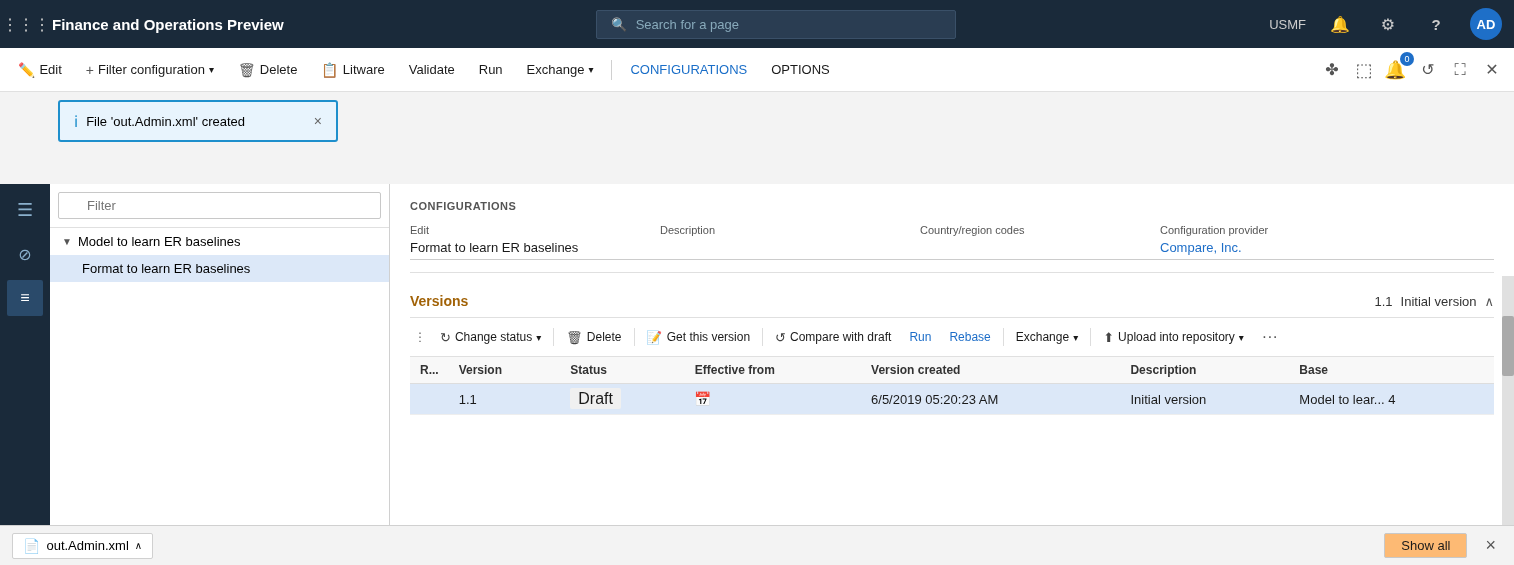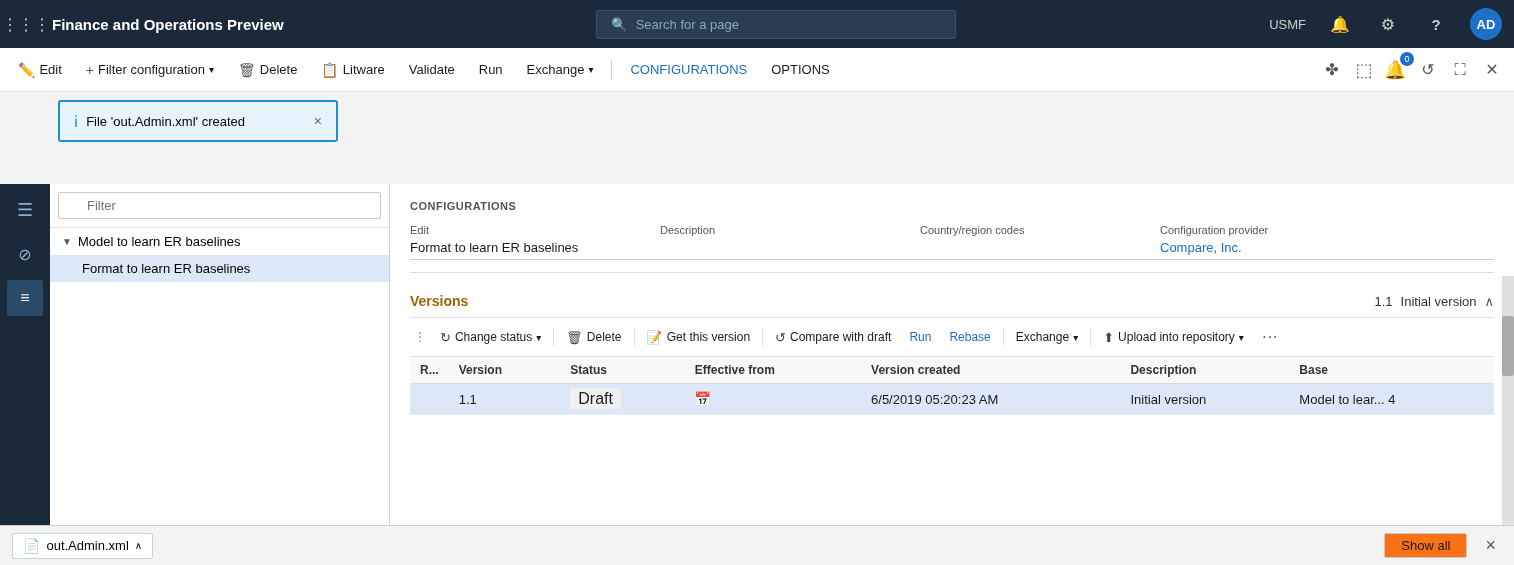--- a/index.html
+++ b/index.html
@@ -322,21 +322,21 @@
       border: 1px solid #d0d0d0;
       padding: 4px 10px;
       border-radius: 2px;
       font-size: 13px;
       cursor: pointer;
     }
     .show-all-btn {
       margin-left: auto;
       padding: 4px 16px;
       border: 1px solid #c8c8c8;
-      background: #f97316;
+      background: #fdba74;
       border-radius: 2px;
       cursor: pointer;
       font-size: 13px;
       color: #1a1a1a;
     }
     .close-btn {
       cursor: pointer;
       color: #555;
       font-size: 18px;
       padding: 2px 6px;

